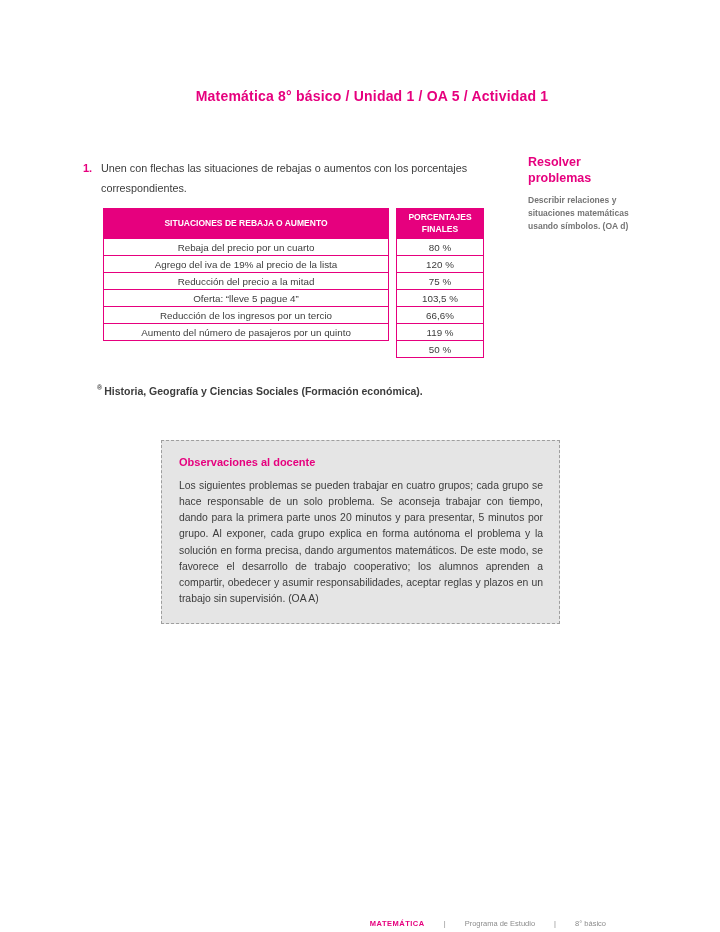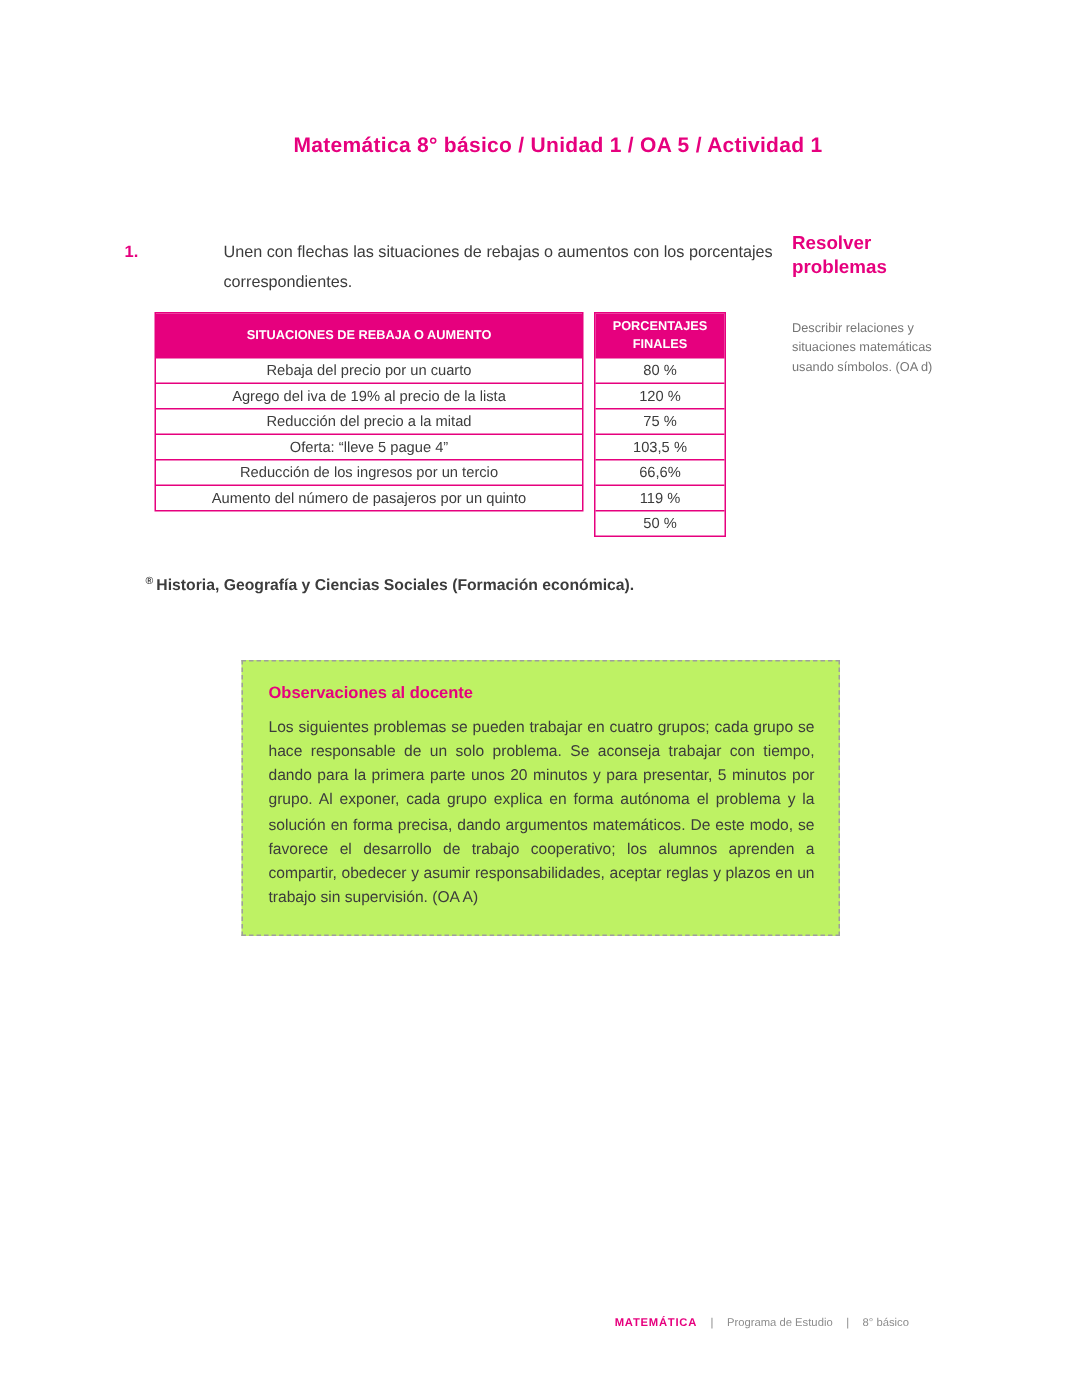--- a/index.html
+++ b/index.html
@@ -22,30 +22,30 @@
   }
   .activity {
     position:absolute; top:158px; left:83px; width:445px;
     display:flex;
   }
   .activity-number {
     color:#e6007e; font-size:11px; font-weight:700;
     width:18px; flex:none; line-height:20px;
   }
   .activity-text {
-    font-size:10.8px; line-height:20px; color:#3c3c3c; width:425px;margin-left:48px;
+    font-size:10.8px; line-height:20px; color:#3c3c3c; width:425px;
   }
   .sidebar {
     position:absolute; top:154px; left:528px; width:108px;
   }
   .sidebar-title {
     color:#e6007e; font-size:12.5px; font-weight:700; line-height:1.3;
   }
   .sidebar-desc {
-    margin-top:25px; color:#757575; font-size:8.5px; line-height:1.55;
+    margin-top:7px; color:#757575; font-size:8.5px; line-height:1.55;font-weight:bold;
   }
   .tbl {
     position:absolute;
     border:1.5px solid #e6007e;
     background:#ffffff;
   }
   .tbl-situations { top:208px; left:103px; width:286px; }
   .tbl-percentages { top:208px; left:396px; width:88px; }
   .tbl-head {
     background:#e6007e; color:#ffffff;
@@ -63,31 +63,31 @@
   }
   .footnote {
     position:absolute; top:384px; left:97px;
     font-size:10.5px; font-weight:600; color:#3c3c3c;
   }
   .footnote sup { font-size:7px; vertical-align:super; margin-right:2px; }
   .obs-box {
     position:absolute; top:440px; left:161px; width:399px;
     border:1px dashed #9e9e9e;
     padding:15px 16px 16px 17px;
-    background:#bef264;
+    background:#e5e5e5;
   }
   .obs-title {
     color:#e6007e; font-size:11px; font-weight:700; margin-bottom:10px;
   }
   .obs-body {
     font-size:10.4px; line-height:1.55; text-align:justify; color:#3c3c3c;
   }
   .footer {
-    position:absolute; top:877px; right:114px;
-    display:flex; align-items:center; gap:9px;
+    position:absolute; top:919px; right:114px;
+    display:flex; align-items:center; gap:19px;
     font-size:7.5px;
   }
   .footer-brand { color:#e6007e; font-weight:700; letter-spacing:0.5px; }
   .footer-sep { color:#8c8c8c; }
   .footer-text { color:#8c8c8c; }
 </style>
 </head>
 <body>
 
 <div class="page">

